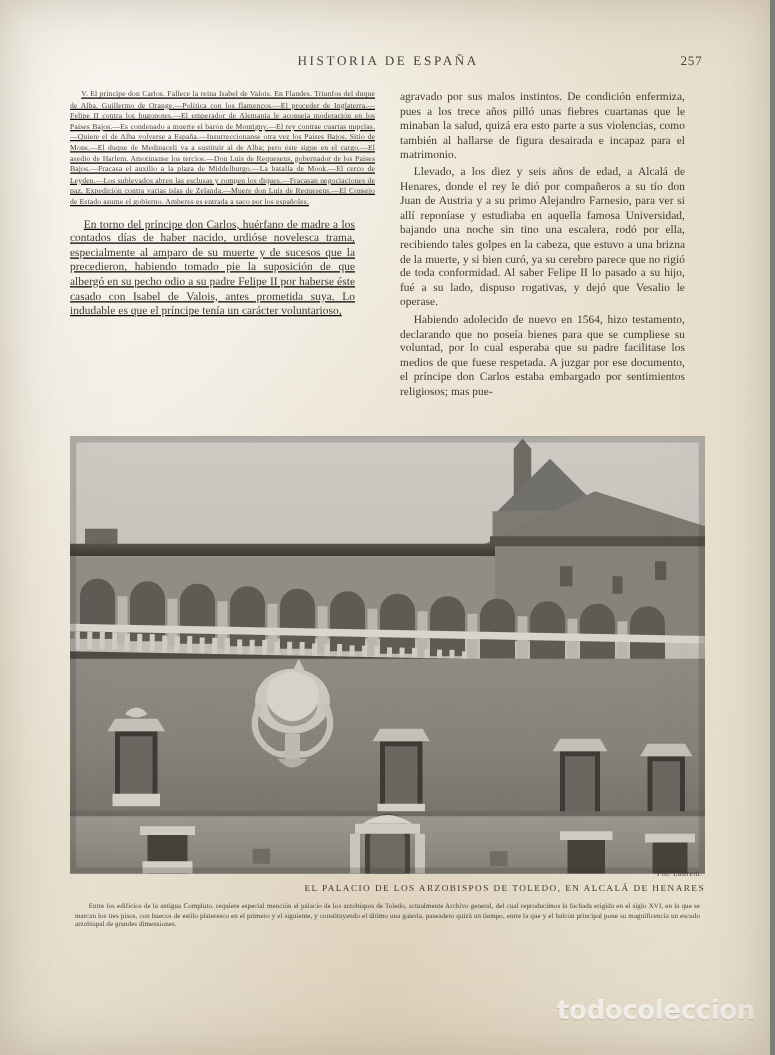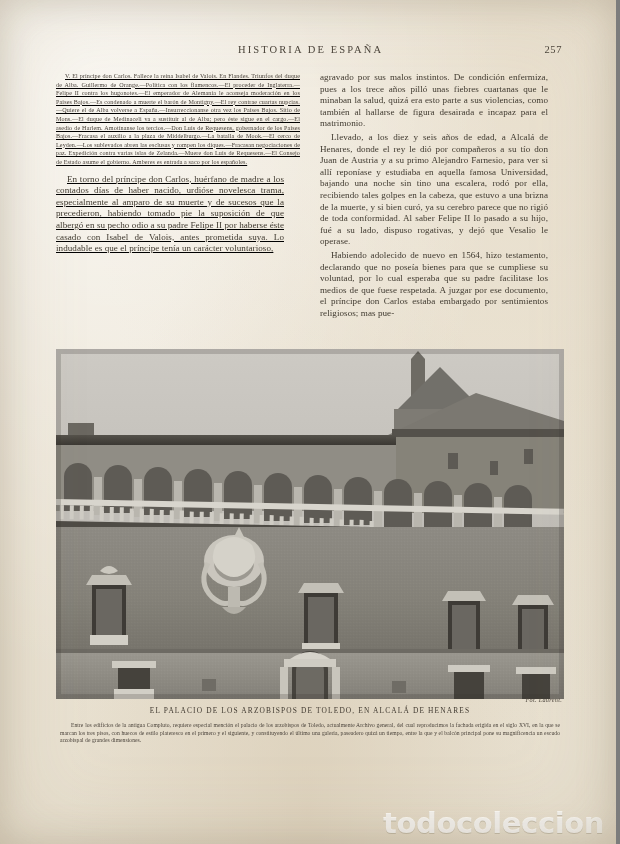--- a/index.html
+++ b/index.html
@@ -126,21 +126,21 @@
     font-size: 6.2px;
     color: #4c453c;
     letter-spacing: 0.3px;
     font-style: italic;
   }
   .caption {
     position: absolute;
     left: 56px;
     top: 706px;
     width: 508px;
-    text-align: center;
+    text-align: right;
     font-size: 7.4px;
     letter-spacing: 1.15px;
     color: #413a31;
   }
   .note {
     position: absolute;
     left: 60px;
     top: 722px;
     width: 500px;
     font-size: 5.6px;
@@ -148,24 +148,24 @@
     text-align: justify;
     color: #49423a;
     text-indent: 11px;
     letter-spacing: 0.06px;
   }
 
   
   .watermark {
     position: absolute;
     right: 16px;
-    bottom: 4px;
+    bottom: 24px;
     font-family: "DejaVu Sans", sans-serif;
     font-weight: bold;
-    font-size: 29px;
+    font-size: 21px;
     letter-spacing: -0.4px;
     color: rgba(255,255,255,0.80);
     text-shadow: 0 1px 0 rgba(120,108,88,0.30);
   }
 </style>
 </head>
 <body>
 
 <div class="page">
   <div class="paper-tint"></div>

